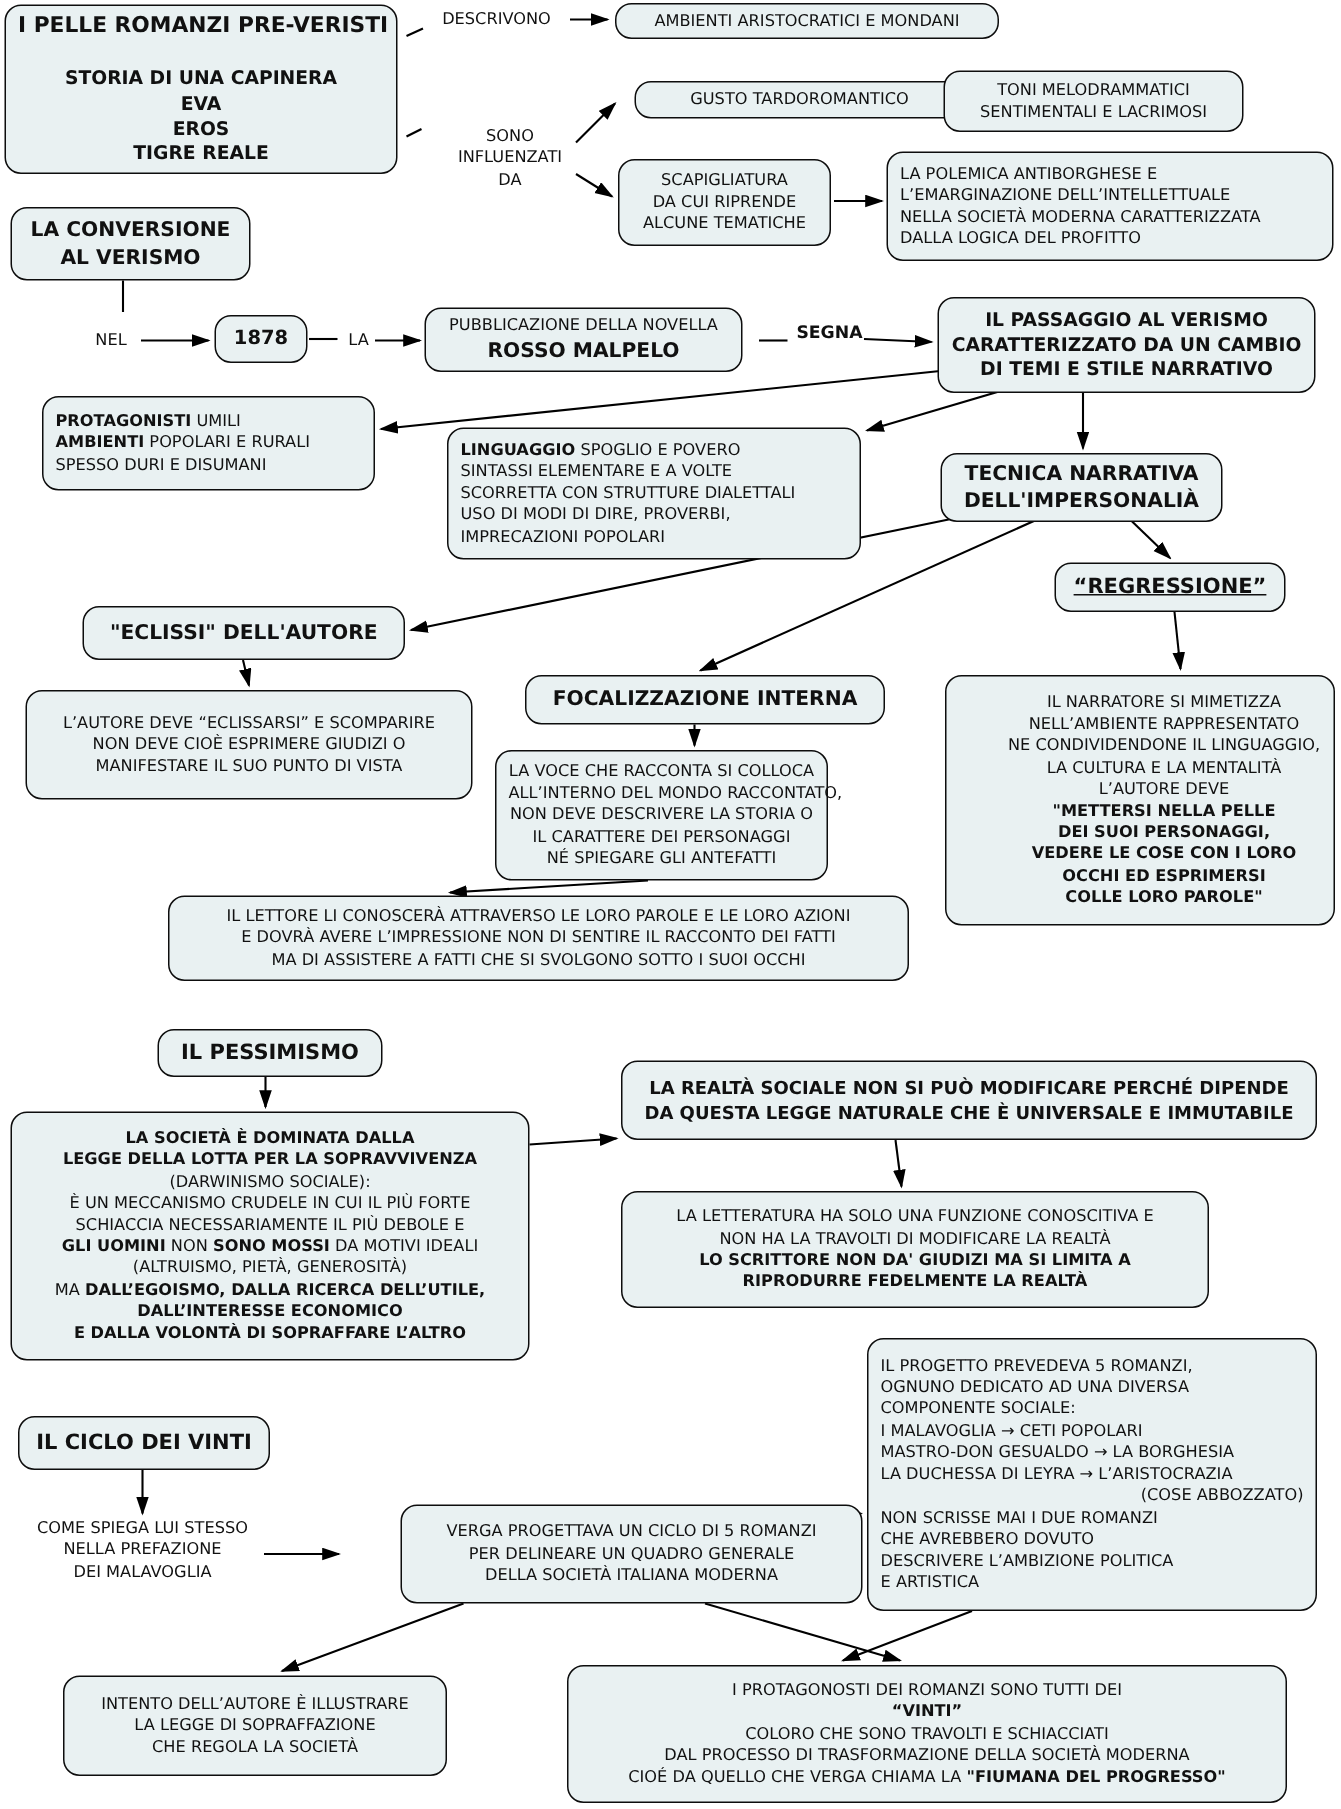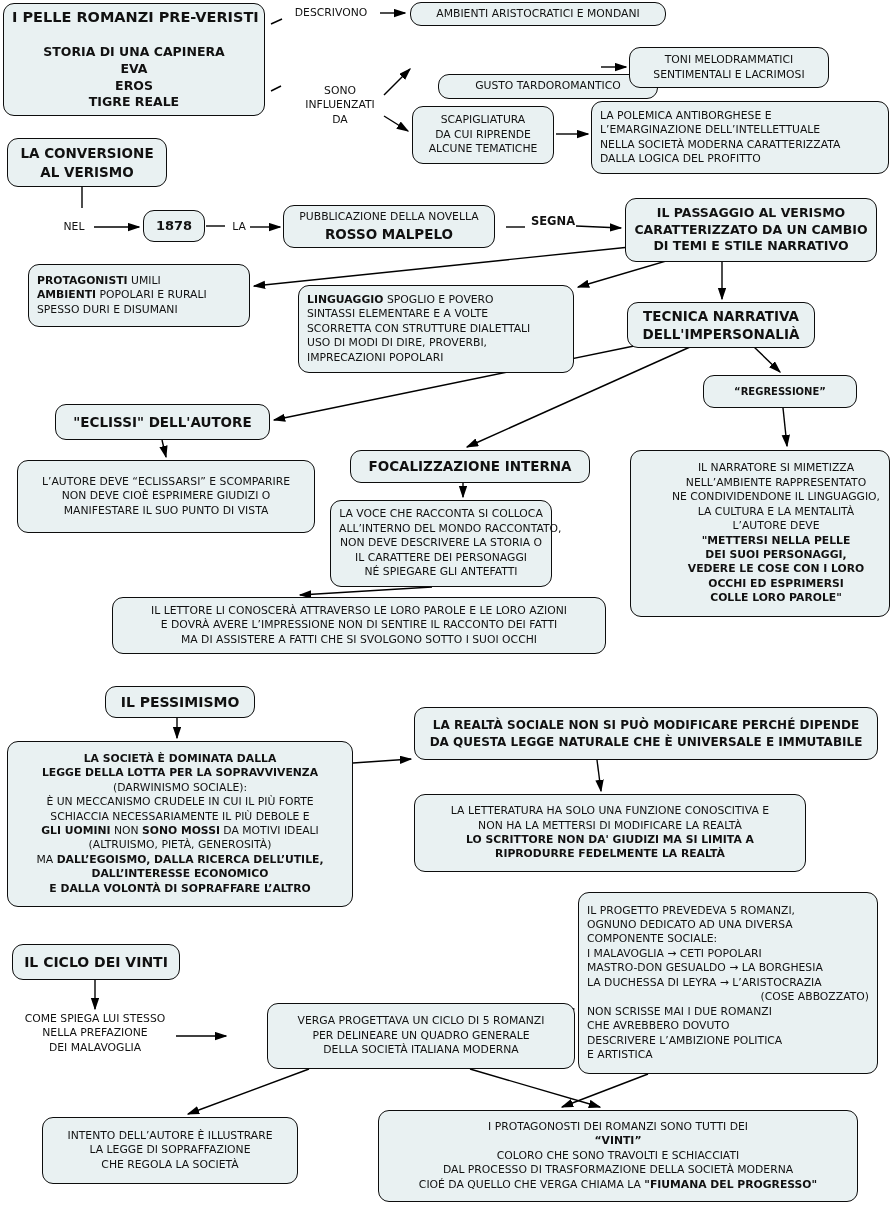--- a/index.html
+++ b/index.html
@@ -75,21 +75,21 @@
       <div class="ln"><span>DESCRIVONO</span></div>
     </div>
     <div class="node box" style="left: 410px; top: 2px; width: 256px; min-height: 24px;">
       <div class="ln"><span>AMBIENTI ARISTOCRATICI E MONDANI</span></div>
     </div>
     <div class="node label" style="left: 298px; top: 84px; width: 84px;">
       <div class="ln"><span>SONO</span></div>
       <div class="ln"><span>INFLUENZATI</span></div>
       <div class="ln"><span>DA</span></div>
     </div>
-    <div class="node box" style="left: 438px; top: 54px; width: 220px; min-height: 25px; margin-top: 20px;">
+    <div class="node box" style="left: 423px; top: 54px; width: 220px; min-height: 25px;">
       <div class="ln"><span>GUSTO TARDOROMANTICO</span></div>
     </div>
     <div class="node box" style="left: 629px; top: 47px; width: 200px; min-height: 41px;">
       <div class="ln"><span>TONI MELODRAMMATICI</span></div>
       <div class="ln"><span>SENTIMENTALI E LACRIMOSI</span></div>
     </div>
     <div class="node box" style="left: 412px; top: 106px; width: 142px; min-height: 58px;">
       <div class="ln"><span>SCAPIGLIATURA</span></div>
       <div class="ln"><span>DA CUI RIPRENDE</span></div>
       <div class="ln"><span>ALCUNE TEMATICHE</span></div>
@@ -134,21 +134,21 @@
     </div>
     <div class="node box" style="left: 28px; top: 264px; width: 222px; min-height: 63px; text-align: left;">
       <div class="ln"><span class="b">PROTAGONISTI</span><span> UMILI</span></div>
       <div class="ln"><span class="b">AMBIENTI</span><span> POPOLARI E RURALI</span></div>
       <div class="ln"><span>SPESSO DURI E DISUMANI</span></div>
     </div>
     <div class="node box" style="left: 627px; top: 302px; width: 188px; min-height: 44px; font-size: 13.5px;">
       <div class="ln"><span class="b">TECNICA NARRATIVA</span></div>
       <div class="ln"><span class="b">DELL'IMPERSONALIÀ</span></div>
     </div>
-    <div class="node box" style="left: 703px; top: 375px; width: 154px; min-height: 33px; font-size: 10px;">
+    <div class="node box" style="left: 703px; top: 375px; width: 154px; min-height: 33px; font-size: 14px; text-decoration: underline;">
       <div class="ln"><span class="b">“REGRESSIONE”</span></div>
     </div>
     <div class="node box" style="left: 55px; top: 404px; width: 215px; min-height: 36px; font-size: 13.5px;">
       <div class="ln"><span class="b">"ECLISSI" DELL'AUTORE</span></div>
     </div>
     <div class="node box" style="left: 17px; top: 460px; width: 298px; min-height: 73px;">
       <div class="ln"><span>L’AUTORE DEVE “ECLISSARSI” E SCOMPARIRE</span></div>
       <div class="ln"><span>NON DEVE CIOÈ ESPRIMERE GIUDIZI O</span></div>
       <div class="ln"><span>MANIFESTARE IL SUO PUNTO DI VISTA</span></div>
     </div>
@@ -193,21 +193,21 @@
       <div class="ln"><span>MA </span><span class="b">DALL’EGOISMO, DALLA RICERCA DELL’UTILE,</span></div>
       <div class="ln"><span class="b">DALL’INTERESSE ECONOMICO</span></div>
       <div class="ln"><span class="b">E DALLA VOLONTÀ DI SOPRAFFARE L’ALTRO</span></div>
     </div>
     <div class="node box" style="left: 414px; top: 707px; width: 464px; min-height: 53px; font-size: 12px;">
       <div class="ln"><span class="b">LA REALTÀ SOCIALE NON SI PUÒ MODIFICARE PERCHÉ DIPENDE</span></div>
       <div class="ln"><span class="b">DA QUESTA LEGGE NATURALE CHE È UNIVERSALE E IMMUTABILE</span></div>
     </div>
     <div class="node box" style="left: 414px; top: 794px; width: 392px; min-height: 78px;">
       <div class="ln"><span>LA LETTERATURA HA SOLO UNA FUNZIONE CONOSCITIVA E</span></div>
-      <div class="ln"><span>NON HA LA METTERSI DI MODIFICARE LA REALTÀ</span></div>
+      <div class="ln"><span>NON HA LA TRAVOLTI DI MODIFICARE LA REALTÀ</span></div>
       <div class="ln"><span class="b">LO SCRITTORE NON DA' GIUDIZI MA SI LIMITA A</span></div>
       <div class="ln"><span class="b">RIPRODURRE FEDELMENTE LA REALTÀ</span></div>
     </div>
     <div class="node box" style="left: 12px; top: 944px; width: 168px; min-height: 36px; font-size: 14px;">
       <div class="ln"><span class="b">IL CICLO DEI VINTI</span></div>
     </div>
     <div class="node label" style="left: 14px; top: 1012px; width: 162px;">
       <div class="ln"><span>COME SPIEGA LUI STESSO</span></div>
       <div class="ln"><span>NELLA PREFAZIONE</span></div>
       <div class="ln"><span>DEI MALAVOGLIA</span></div>

